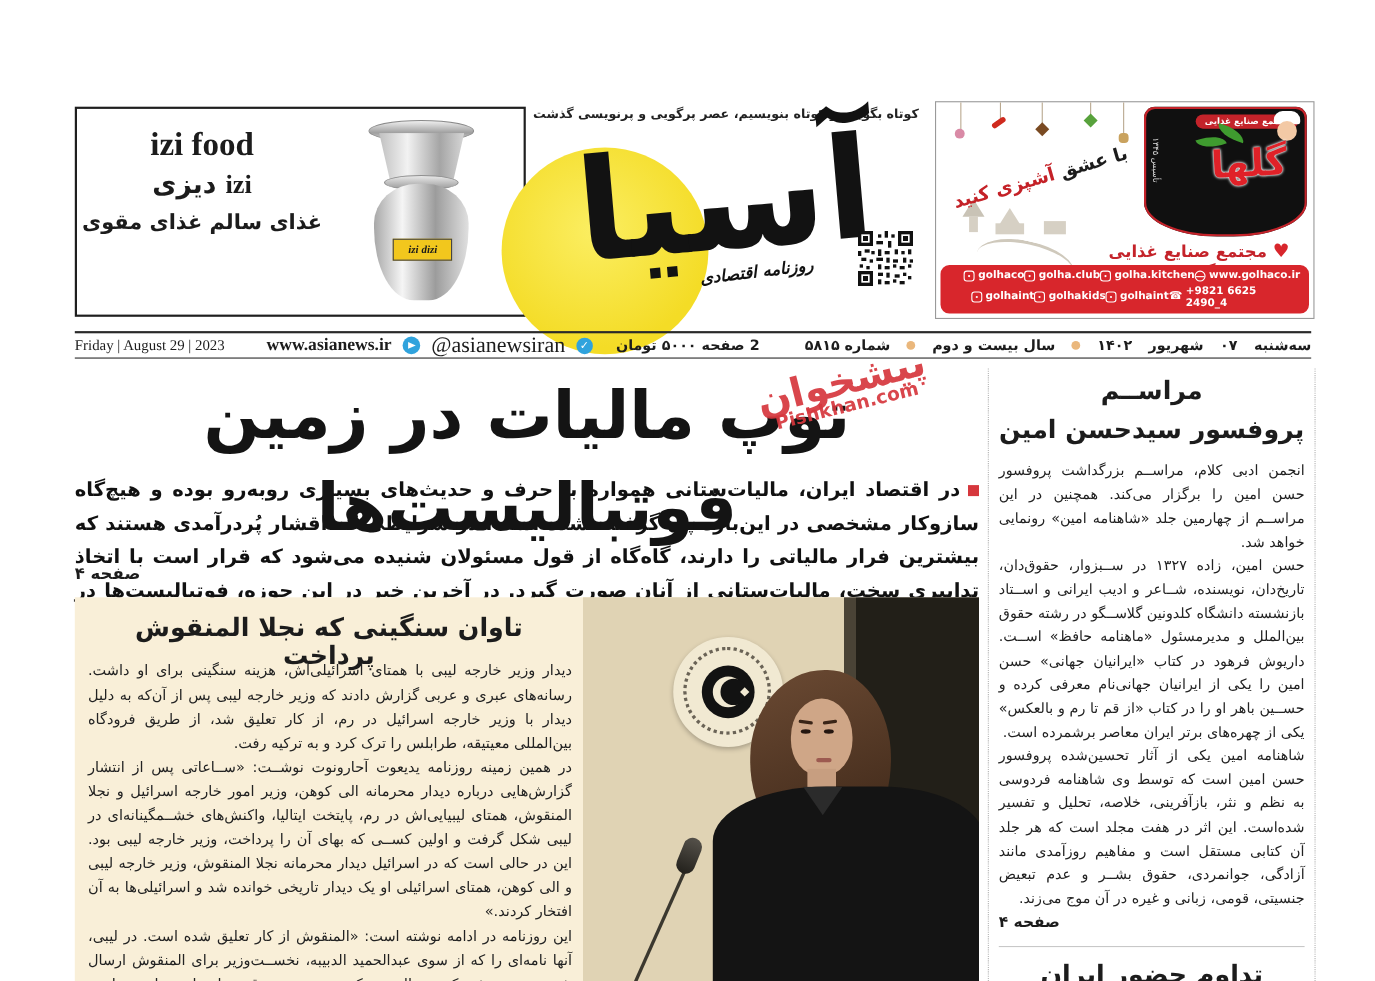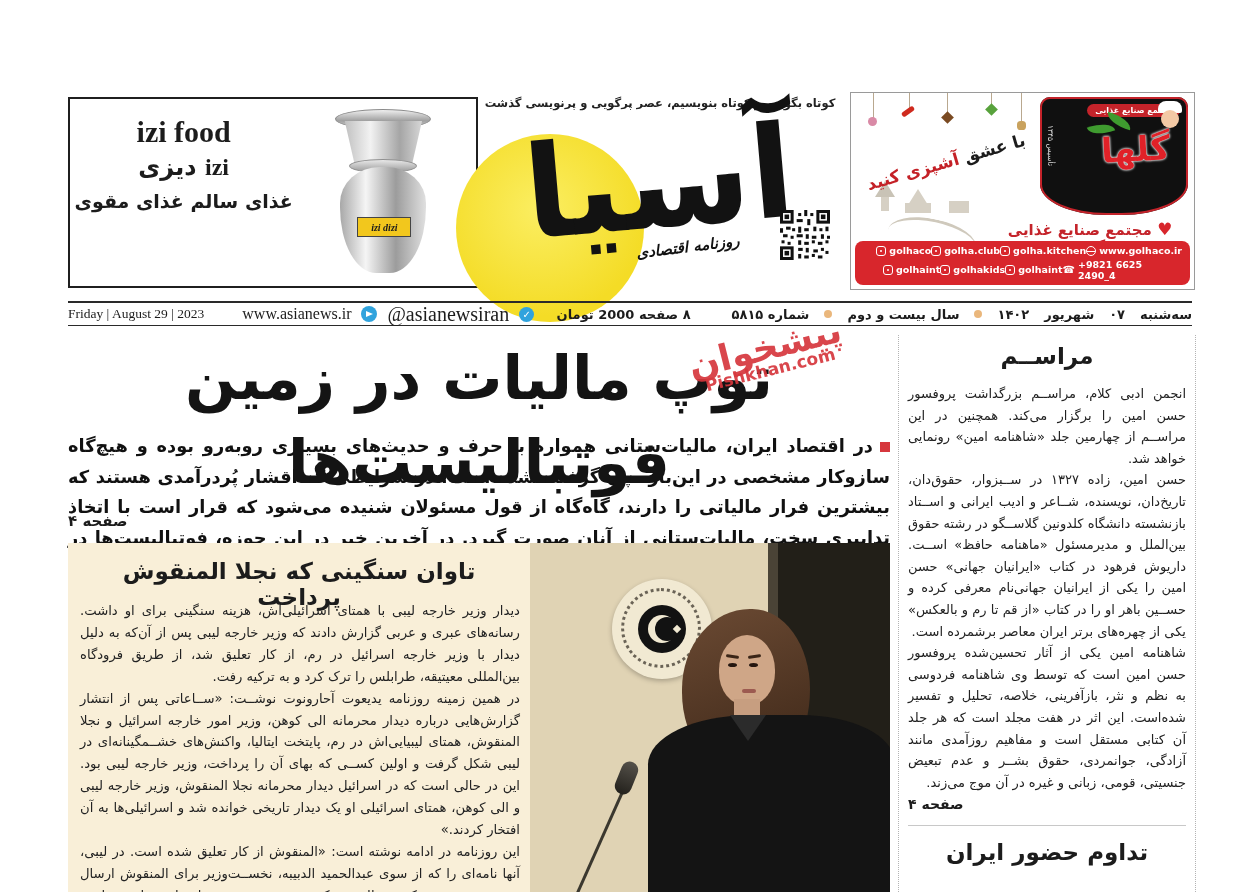--- a/index.html
+++ b/index.html
@@ -84,21 +84,21 @@
   .ig::after { content:""; position:absolute; left:3px; top:3px; width:2px; height:2px; border-radius:50%; background:#fff; }
   .globe { width:10px; height:10px; border:1px solid #fff; border-radius:50%; position:relative; flex:0 0 auto; }
   .globe::after { content:""; position:absolute; left:0; top:4px; width:8px; height:0; border-top:1px solid #fff; }
   .phone { font-size:10px; }
 
   
   .date-bar { left:68px; top:301px; width:1124px; height:25px; border-top:2px solid #2a2a2a;
               border-bottom:1px solid #2a2a2a; display:flex; align-items:center; justify-content:space-between; }
   .db-left { display:flex; align-items:center; gap:10px; font-family:"Liberation Serif", serif; }
   .db-endate { font-size:13.5px; }
-  .db-site { font-size:16px; font-weight:normal; margin-left:28px; }
+  .db-site { font-size:16px; font-weight:bold; margin-left:28px; }
   .tg-icon { width:16px; height:16px; border-radius:50%; background:#30a3dd; position:relative; }
   .tg-icon::after { content:""; position:absolute; left:5px; top:4.5px; width:0; height:0;
                     border-left:7px solid #fff; border-top:3.5px solid transparent; border-bottom:3.5px solid transparent; }
   .db-handle { font-size:20px; }
   .chk-icon { width:15px; height:15px; border-radius:50%; background:#30a3dd; color:#fff; font-size:10px;
               display:flex; align-items:center; justify-content:center; }
   .db-right { display:flex; direction:rtl; align-items:center; gap:15px; font-size:13px; font-weight:700; }
   .db-dot { width:8px; height:8px; border-radius:50%; background:#eab77c; }
   .db-pages { margin-right:26px; }
 
@@ -318,21 +318,21 @@
   </div>
   <div class="db-right">
     <span>سه‌شنبه</span>
     <span>۰۷</span>
     <span>شهریور</span>
     <span>۱۴۰۲</span>
     <span class="db-dot"></span>
     <span>سال بیست و دوم</span>
     <span class="db-dot"></span>
     <span>شماره ۵۸۱۵</span>
-    <span class="db-pages">۸ صفحه 2000 تومان</span>
+    <span class="db-pages">2 صفحه ۵۰۰۰ تومان</span>
   </div>
 </div>
 
 <div class="abs headline">توپ مالیات در زمین فوتبالیست‌ها</div>
 <div class="abs watermark">
   <div class="wm-name">پیشخوان</div>
   <div class="wm-url">Pishkhan.com</div>
 </div>
 
 <div class="abs lead">
@@ -365,20 +365,21 @@
     <div class="blazer"></div>
     <div class="collar"></div>
     <div class="mic-stem"></div>
     <div class="mic-head"></div>
   </div>
 </div>
 
 <div class="abs sidebar">
   <div class="sb-title">
     <div>مراســم</div>
+    <div>پروفسور سیدحسن امین</div>
   </div>
   <div class="sb-body">انجمن ادبی کلام، مراســم بزرگداشت پروفسور حسن امین را برگزار می‌کند. همچنین در این مراســم از چهارمین جلد «شاهنامه امین» رونمایی خواهد شد.
 حسن امین، زاده ۱۳۲۷ در ســبزوار، حقوق‌دان، تاریخ‌دان، نویسنده، شــاعر و ادیب ایرانی و اســتاد بازنشسته دانشگاه کلدونین گلاســگو در رشته حقوق بین‌الملل و مدیرمسئول «ماهنامه حافظ» اســت. داریوش فرهود در کتاب «ایرانیان جهانی» حسن امین را یکی از ایرانیان جهانی‌نام معرفی کرده و حســین باهر او را در کتاب «از قم تا رم و بالعکس» یکی از چهره‌های برتر ایران معاصر برشمرده است.
 شاهنامه امین یکی از آثار تحسین‌شده پروفسور حسن امین است که توسط وی شاهنامه فردوسی به نظم و نثر، بازآفرینی، خلاصه، تحلیل و تفسیر شده‌است. این اثر در هفت مجلد است که هر جلد آن کتابی مستقل است و مفاهیم روزآمدی مانند آزادگی، جوانمردی، حقوق بشــر و عدم تبعیض جنسیتی، قومی، زبانی و غیره در آن موج می‌زند.</div>
   <div class="sb-page">صفحه ۴</div>
   <div class="sb-div"></div>
   <div class="sb-title">
     <div>تداوم حضور ایران</div>
 
   </div>

